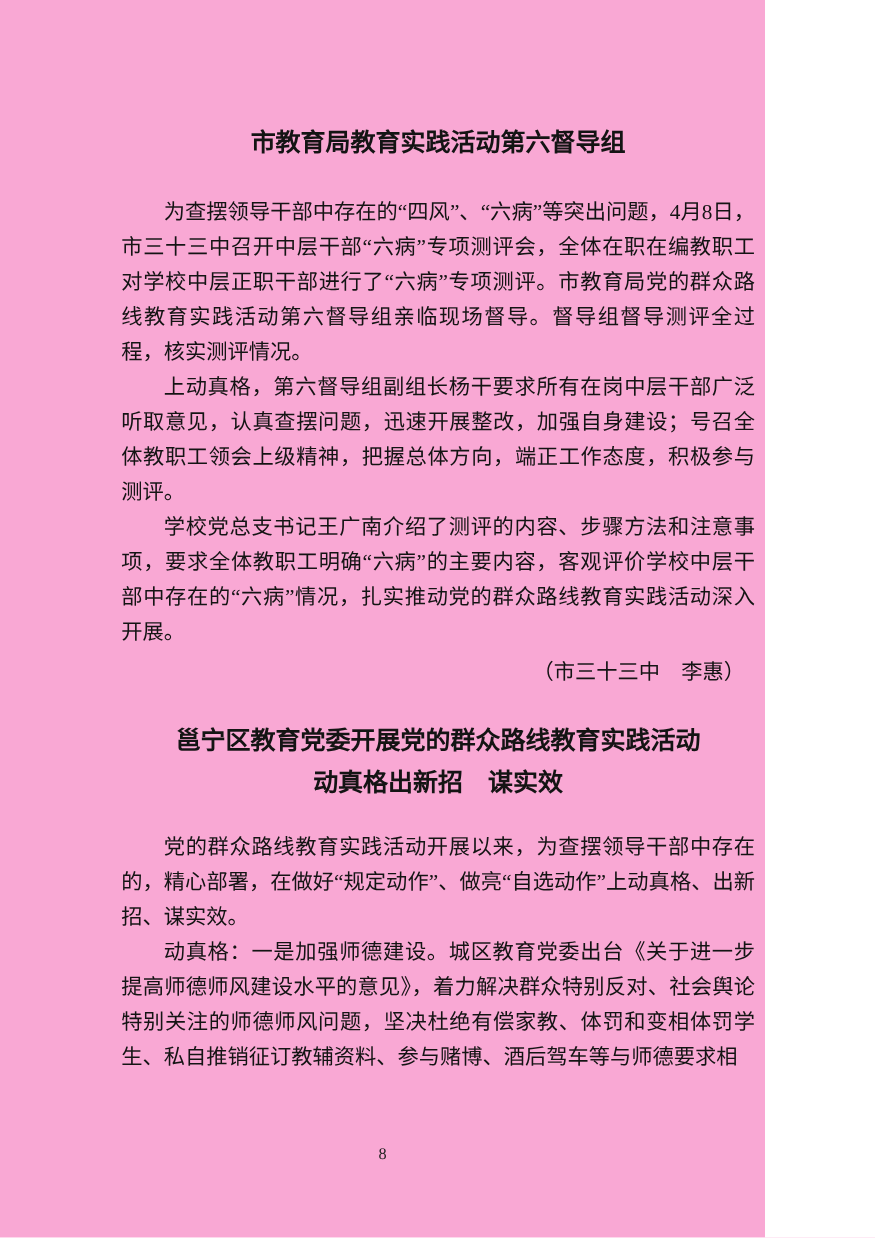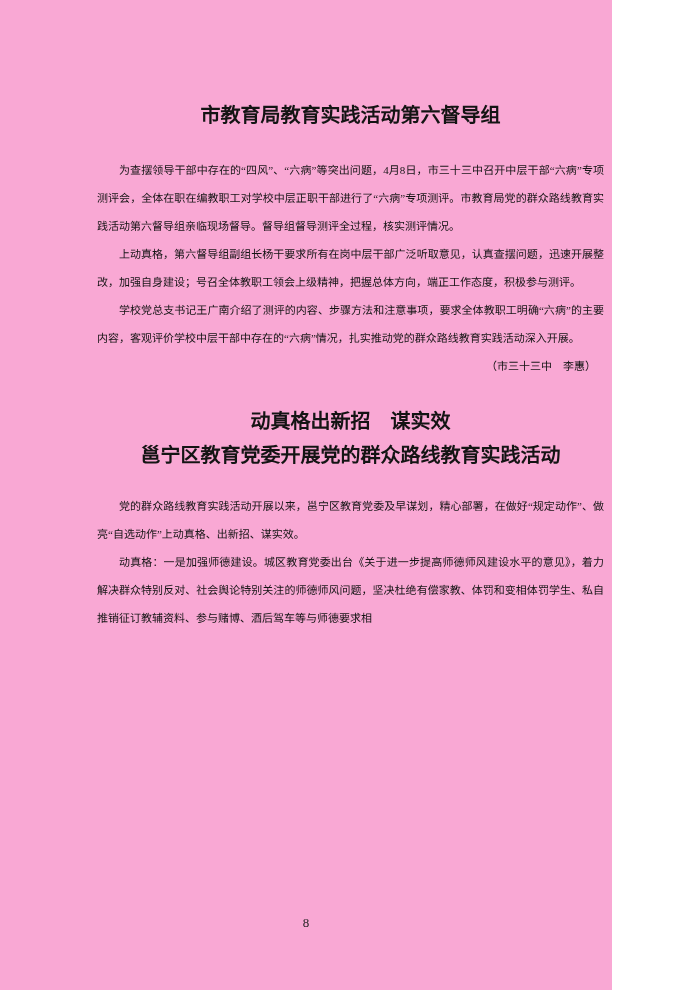--- a/index.html
+++ b/index.html
@@ -30,35 +30,36 @@
     text-align: center;
   }
   .doc-title .title-line {
     display: block;
   }
   .doc-title.second {
     margin: 24px 0 20px 0;
   }
   .body-text p {
     margin: 0;
-    font-size: 11px;
+    font-size: 17px;
     line-height: 28px;
     text-align: justify;
     text-indent: 2em;
     word-break: break-all;
   }
   .body-text p.has-byline::after {
     content: "";
     display: block;
     clear: both;
   }
   .byline {
     float: right;
     text-indent: 0;
     padding-right: 8px;
+    margin-top: 32px;
   }
   .page-number {
     position: absolute;
     left: 0;
     right: 0;
     top: 914px;
     text-align: center;
     font-size: 13px;
     line-height: 18px;
     color: #222222;
@@ -74,25 +75,25 @@
       <span class="title-line">市教育局教育实践活动第六督导组</span>
     </h1>
 
     <div class="body-text">
       <p>为查摆领导干部中存在的“四风”、“六病”等突出问题，4月8日，市三十三中召开中层干部“六病”专项测评会，全体在职在编教职工对学校中层正职干部进行了“六病”专项测评。市教育局党的群众路线教育实践活动第六督导组亲临现场督导。督导组督导测评全过程，核实测评情况。</p>
       <p>上动真格，第六督导组副组长杨干要求所有在岗中层干部广泛听取意见，认真查摆问题，迅速开展整改，加强自身建设；号召全体教职工领会上级精神，把握总体方向，端正工作态度，积极参与测评。</p>
       <p class="has-byline"><span>学校党总支书记王广南介绍了测评的内容、步骤方法和注意事项，要求全体教职工明确“六病”的主要内容，客观评价学校中层干部中存在的“六病”情况，扎实推动党的群众路线教育实践活动深入开展。</span><span class="byline">（市三十三中　李惠）</span></p>
     </div>
 
     <h1 class="doc-title second">
+      <span class="title-line">邕宁区教育党委开展党的群众路线教育实践活动</span>
       <span class="title-line">动真格出新招　谋实效</span>
-      <span class="title-line">邕宁区教育党委开展党的群众路线教育实践活动</span>
     </h1>
 
     <div class="body-text">
-      <p>党的群众路线教育实践活动开展以来，邕宁区教育党委及早谋划，精心部署，在做好“规定动作”、做亮“自选动作”上动真格、出新招、谋实效。</p>
+      <p>党的群众路线教育实践活动开展以来，为查摆领导干部中存在的，精心部署，在做好“规定动作”、做亮“自选动作”上动真格、出新招、谋实效。</p>
       <p>动真格：一是加强师德建设。城区教育党委出台《关于进一步提高师德师风建设水平的意见》，着力解决群众特别反对、社会舆论特别关注的师德师风问题，坚决杜绝有偿家教、体罚和变相体罚学生、私自推销征订教辅资料、参与赌博、酒后驾车等与师德要求相</p>
     </div>
 
   </div>
 
   <div class="page-number">8</div>
 </div>
 
 </body></html>

